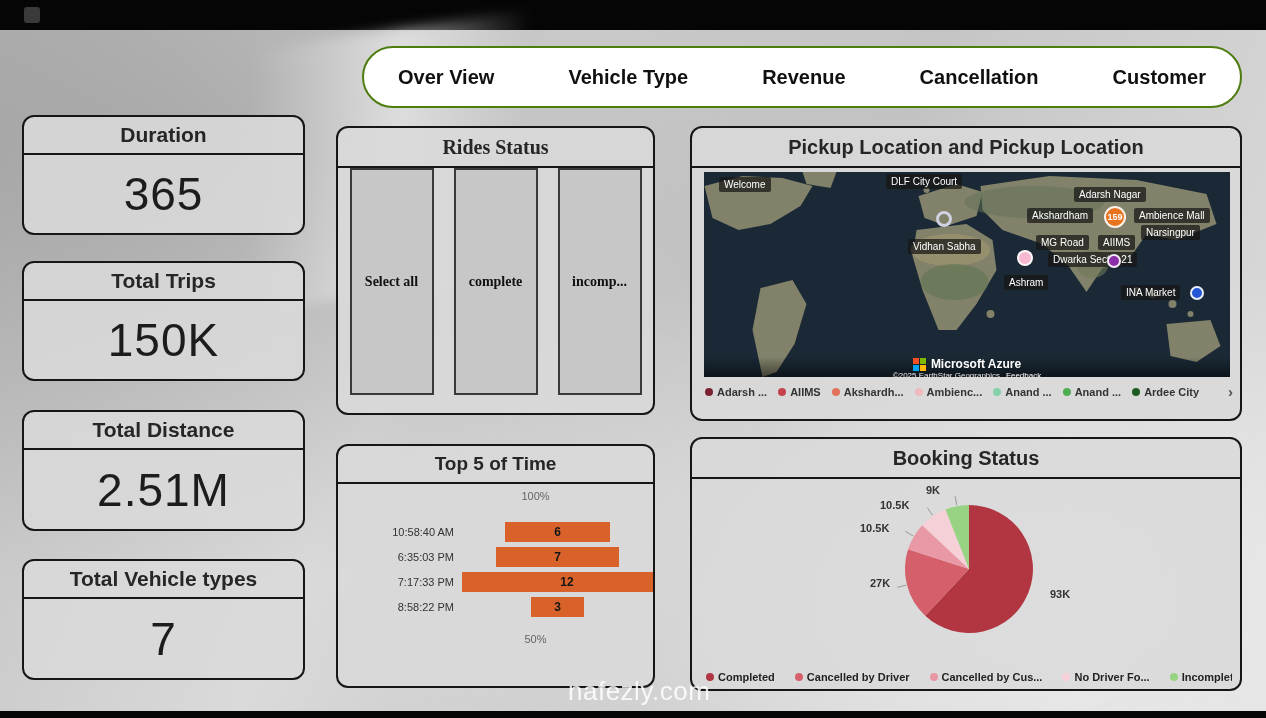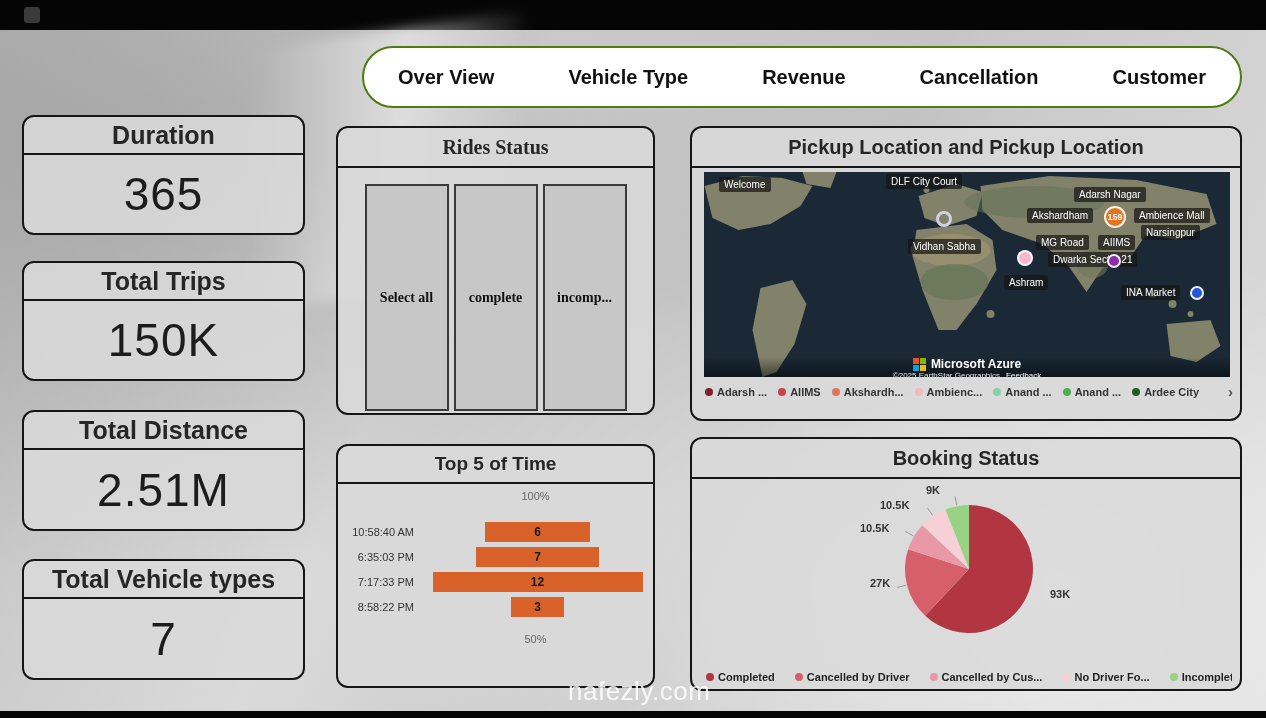--- a/index.html
+++ b/index.html
@@ -24,48 +24,48 @@
   .tabbar{position:absolute;left:362px;top:46px;width:880px;height:62px;background:#ffffff;
           border:2px solid #4d7c0f;border-radius:32px;display:flex;align-items:center;
           justify-content:space-between;padding:0 34px;box-sizing:border-box;}
   .tab{font-size:20px;font-weight:bold;color:#101010;cursor:pointer;white-space:nowrap;}
 
   
   .panel{position:absolute;background:rgba(217,217,217,0.88);border:2px solid #161616;
          border-radius:12px;box-sizing:border-box;overflow:hidden;}
   .panel-header{height:38px;border-bottom:2px solid #161616;display:flex;align-items:center;
          justify-content:center;font-weight:bold;font-size:20px;color:#262626;}
-  .kpi .panel-header{height:36px;font-size:25px;}
+  .kpi .panel-header{height:36px;font-size:21px;}
   .kpi-value{display:flex;align-items:center;justify-content:center;height:calc(100% - 38px);
          font-size:46px;font-weight:400;color:#1c1c1c;letter-spacing:1px;}
 
   #kpi1{left:22px;top:115px;width:283px;height:120px;}
   #kpi2{left:22px;top:261px;width:283px;height:120px;}
   #kpi3{left:22px;top:410px;width:283px;height:121px;}
   #kpi4{left:22px;top:559px;width:283px;height:121px;}
   #rides{left:336px;top:126px;width:319px;height:289px;font-family:Liberation Serif, serif;}
   #top5{left:336px;top:444px;width:319px;height:244px;}
   #top5 .panel-header{height:36px;font-size:19px;}
   #pickup{left:690px;top:126px;width:552px;height:295px;}
   #booking{left:690px;top:437px;width:552px;height:254px;}
 
   
-  .slicer-body{display:flex;justify-content:center;gap:5px;padding-top:16px;}
+  .slicer-body{display:flex;justify-content:center;gap:20px;padding-top:0;}
   .slicer-btn{width:84px;height:227px;background:#c7c7c7;border:2px solid #3a3a3a;
       display:flex;align-items:center;justify-content:center;text-align:center;
       font-size:14px;font-weight:bold;color:#111;cursor:pointer;box-sizing:border-box;}
 
   
   .funnel-body{position:absolute;top:36px;left:0;right:0;bottom:0;}
   .fpct{margin-left:84px;width:227px;text-align:center;font-size:11px;color:#666;}
   .fpct.top{margin-top:8px;}
   .fpct.bottom{margin-top:14px;}
   .frows{margin-top:17px;}
   .frow{height:25px;display:flex;align-items:center;}
-  .flabel{width:76px;text-align:right;font-size:11px;color:#333;padding-right:8px;flex:none;}
+  .flabel{width:76px;text-align:right;font-size:11px;color:#333;padding-right:8px;flex:none;margin-left:40px;}
   .farea{flex:1;}
   .fbar{height:20px;line-height:20px;text-align:center;font-size:12px;font-weight:bold;
         color:#151515;margin:0 auto;cursor:pointer;}
 
   
   .map{position:absolute;left:12px;top:44px;width:526px;height:205px;background:#1a2935;
        overflow:hidden;cursor:grab;}
   .map svg{position:absolute;left:0;top:0;}
   .map-overlays{position:absolute;left:0;top:0;width:100%;height:100%;}
   .map-label{position:absolute;background:rgba(22,22,22,0.72);color:#fff;font-size:10px;

